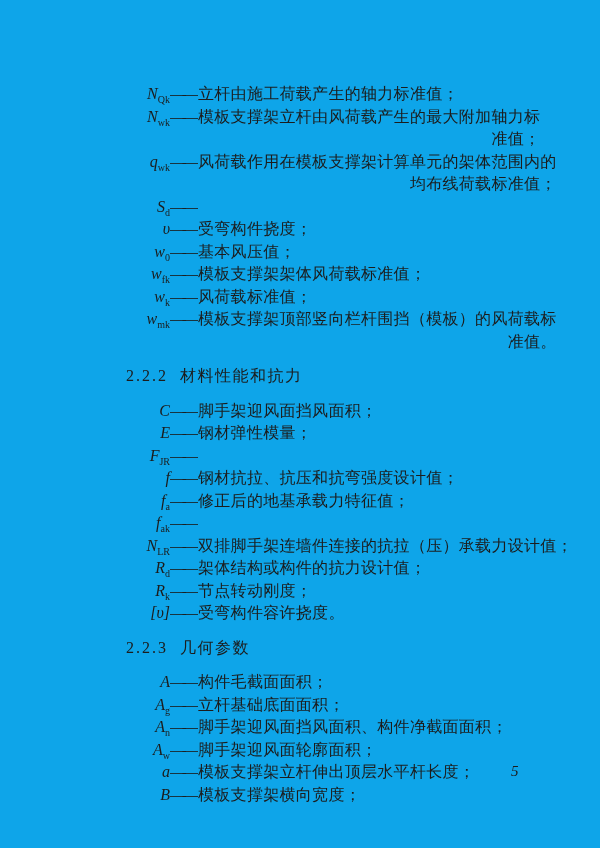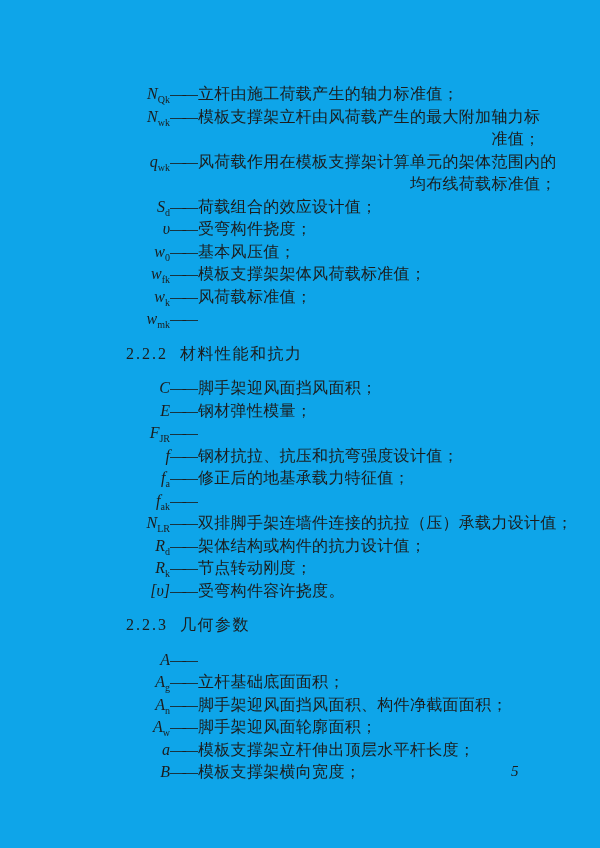--- a/index.html
+++ b/index.html
@@ -102,21 +102,20 @@
     <div class="row">
       <span class="sym"><span class="base">q</span><sub>wk</sub></span>
       <span class="dash">——</span>
       <span class="def">风荷载作用在模板支撑架计算单元的架体范围内的
 均布线荷载标准值；</span>
     </div>
 
     <div class="row">
       <span class="sym"><span class="base">S</span><sub>d</sub></span>
       <span class="dash">——</span>
-      <span class="def">荷载组合的效应设计值；</span>
     </div>
 
     <div class="row">
       <span class="sym"><span class="base">υ</span><sub></sub></span>
       <span class="dash">——</span>
       <span class="def">受弯构件挠度；</span>
     </div>
 
     <div class="row">
       <span class="sym"><span class="base">w</span><sub>0</sub></span>
@@ -132,20 +131,22 @@
 
     <div class="row">
       <span class="sym"><span class="base">w</span><sub>k</sub></span>
       <span class="dash">——</span>
       <span class="def">风荷载标准值；</span>
     </div>
 
     <div class="row">
       <span class="sym"><span class="base">w</span><sub>mk</sub></span>
       <span class="dash">——</span>
+      <span class="def">模板支撑架顶部竖向栏杆围挡（模板）的风荷载标
+准值。</span>
     </div>
 
     <div class="heading">
       <span class="hnum">2.2.2</span><span class="htitle">材料性能和抗力</span>
     </div>
 
     <div class="row">
       <span class="sym"><span class="base">C</span><sub></sub></span>
       <span class="dash">——</span>
       <span class="def">脚手架迎风面挡风面积；</span>
@@ -203,20 +204,21 @@
       <span class="def">受弯构件容许挠度。</span>
     </div>
 
     <div class="heading">
       <span class="hnum">2.2.3</span><span class="htitle">几何参数</span>
     </div>
 
     <div class="row">
       <span class="sym"><span class="base">A</span><sub></sub></span>
       <span class="dash">——</span>
+      <span class="def">构件毛截面面积；</span>
     </div>
 
     <div class="row">
       <span class="sym"><span class="base">A</span><sub>g</sub></span>
       <span class="dash">——</span>
       <span class="def">立杆基础底面面积；</span>
     </div>
 
     <div class="row">
       <span class="sym"><span class="base">A</span><sub>n</sub></span>

